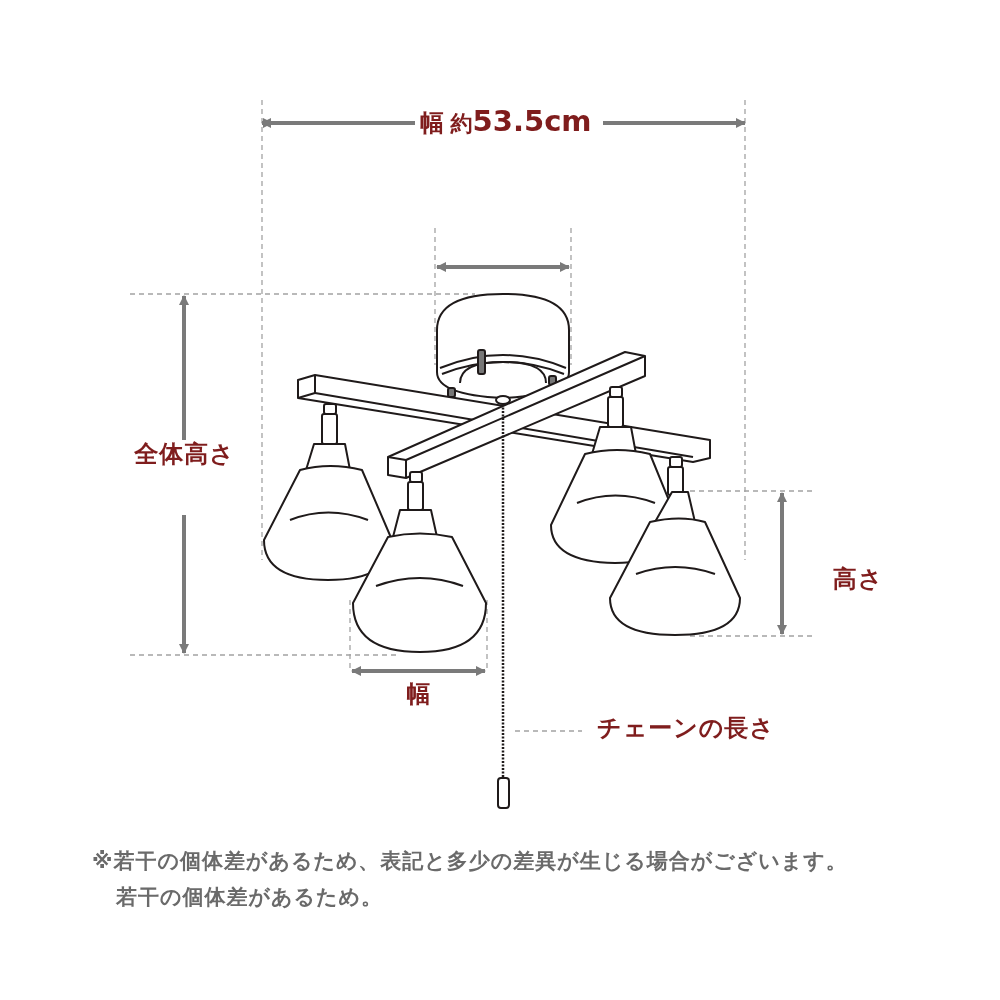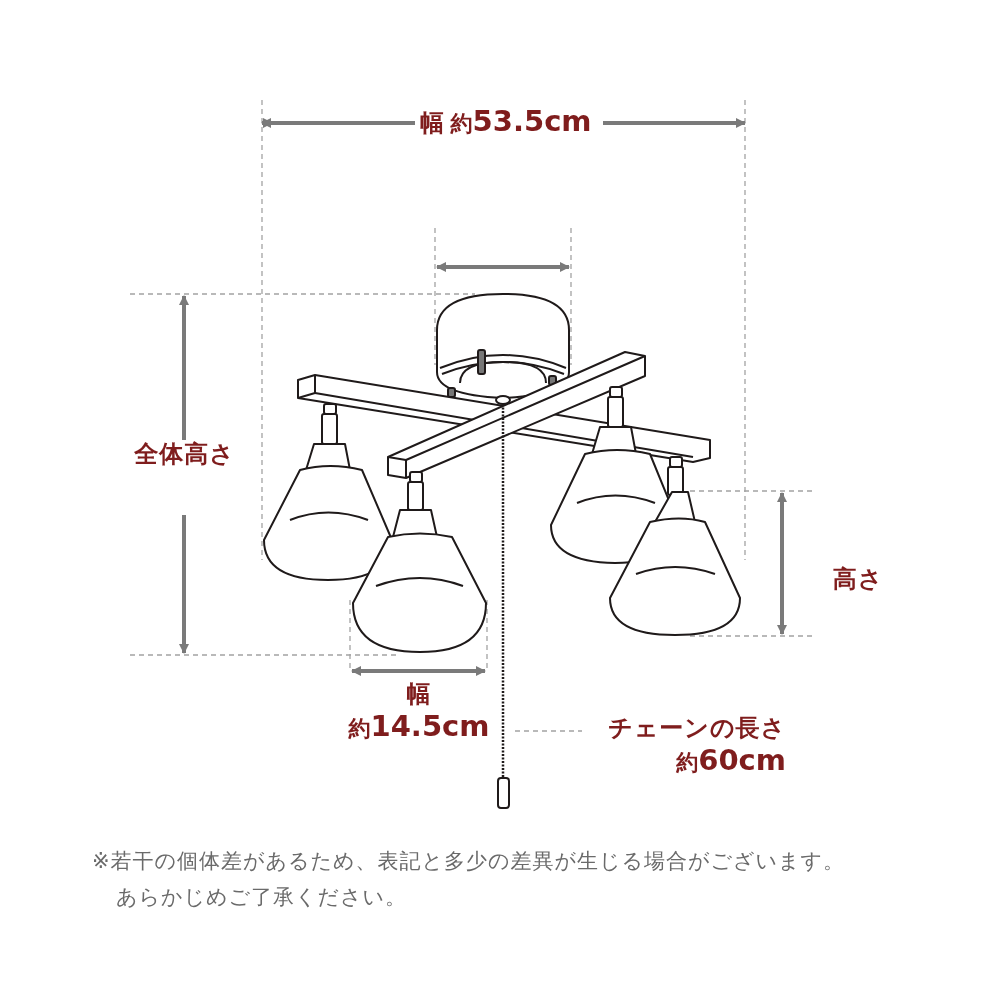--- a/index.html
+++ b/index.html
@@ -3,21 +3,21 @@
 <meta charset="utf-8">
 <style>
   html, body { margin:0; padding:0; background:#ffffff; }
   #stage { position:relative; width:1000px; height:1000px; background:#ffffff; overflow:hidden;
            font-family:"DejaVu Sans", "Liberation Sans", sans-serif; color:#6e6e6e; }
   svg#drawing { position:absolute; left:0; top:0; }
   .lbl { position:absolute; color:#7f1d1d; font-weight:bold; white-space:nowrap; text-align:center; line-height:1.2; }
   .lbl .jp { font-size:24px; letter-spacing:1px; }
   .lbl .num { font-size:29px; letter-spacing:0px; }
   .lbl .pre { font-size:22px; }
-  .note { position:absolute; left:92px; top:843px; font-size:21px; color:#6a6a6a; font-weight:normal; line-height:36px; letter-spacing:1px; }
+  .note { position:absolute; left:92px; top:843px; font-size:21px; color:#6a6a6a; font-weight:bold; line-height:36px; letter-spacing:1px; }
   .note .l2 { padding-left:24px; display:block; }
 </style>
 </head>
 <body>
 
 <div id="stage">
 
   <svg id="drawing" width="1000" height="1000" viewBox="0 0 1000 1000">
     <defs>
       <marker id="ah" markerWidth="10" markerHeight="10" refX="9" refY="5" orient="auto" markerUnits="userSpaceOnUse">
@@ -136,25 +136,23 @@
   <div class="lbl" style="left:122px; top:440px; width:125px;">
     <div class="jp">全体高さ</div>
   </div>
 
   <div class="lbl" style="left:793px; top:524px; width:130px;margin-top:41px;">
     <div class="jp">高さ</div>
   </div>
 
   <div class="lbl" style="left:345px; top:680px; width:148px;">
     <div class="jp">幅</div>
-    <div><span class="pre">約</span><span class="num">14.5cm</span></div>
   </div>
 
-  <div class="lbl" style="left:586px; top:714px; width:200px;text-align:right;">
+  <div class="lbl" style="left:586px; top:714px; width:200px;">
     <div class="jp">チェーンの長さ</div>
-    <div><span class="pre">約</span><span class="num">60cm</span></div>
   </div>
 
   <div class="note">
     <span>※若干の個体差があるため、表記と多少の差異が生じる場合がございます。</span>
-    <span class="l2">あらかじめご了承ください。</span>
+    <span class="l2">若干の個体差があるため。</span>
   </div>
 </div>
 
 </body></html>

